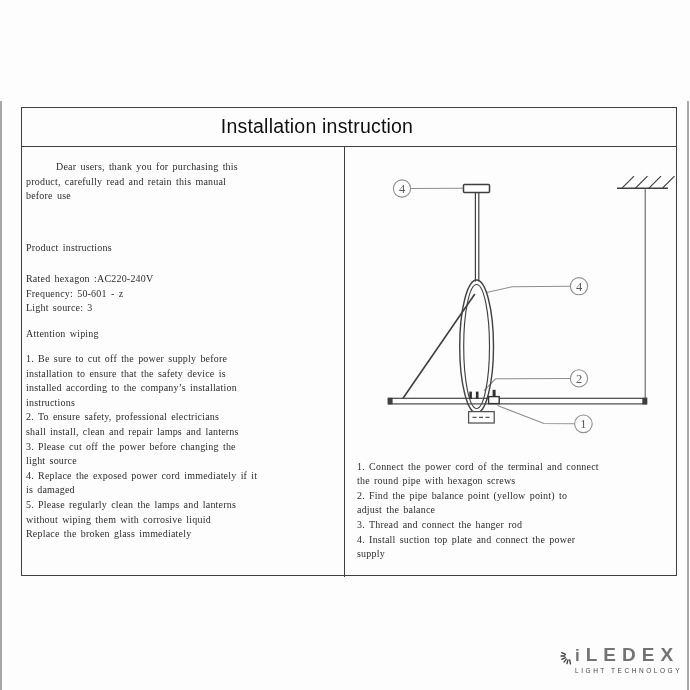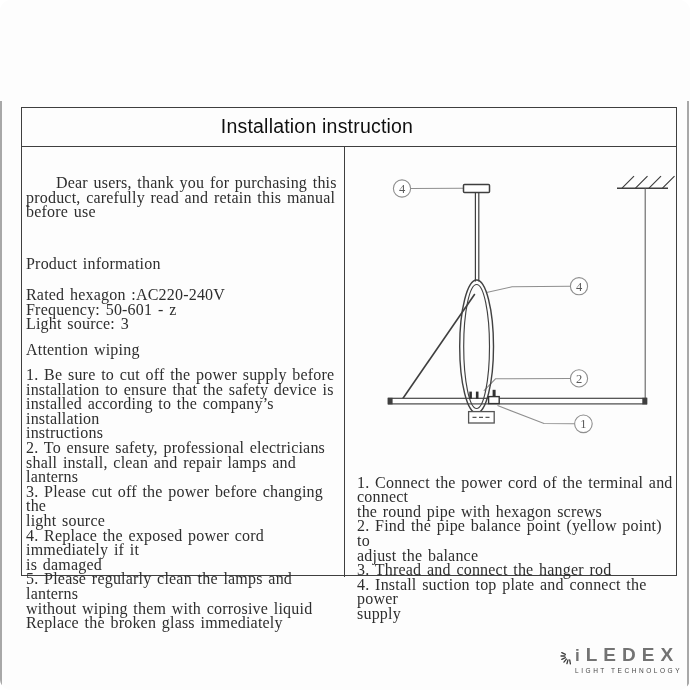--- a/index.html
+++ b/index.html
@@ -1,18 +1,18 @@
 <!DOCTYPE html>
 <html><head>
 <meta charset="utf-8">
 <style>
   html,body{margin:0;padding:0;background:#ffffff;}
   .page{
     position:relative;width:690px;height:690px;background:#fdfdfd;overflow:hidden;
-    font-family:"Liberation Serif",serif;color:#333;border-radius:11px;
+    font-family:"Liberation Serif",serif;color:#333;
   }
   
   .scan-edge{position:absolute;background:#a8a8a8;width:2px;}
   .scan-edge.left{left:0;top:101px;height:589px;}
   .scan-edge.right{left:687px;top:101px;height:589px;}
 
   
   .sheet{
     position:absolute;left:21px;top:107px;width:656px;height:469px;
     border:1.6px solid #3f3f3f;background:transparent;box-sizing:border-box;
@@ -24,22 +24,22 @@
   .page-title{
     position:absolute;left:317px;top:115px;transform:translateX(-50%);
     font-family:"Liberation Sans",sans-serif;font-size:19.5px;color:#0f0f0f;
     letter-spacing:0.2px;white-space:nowrap;
   }
   .column-divider{
     position:absolute;left:343.5px;top:147px;width:1.5px;height:430px;background:#3f3f3f;
   }
 
   .txt{
-    position:absolute;font-size:16px;line-height:14.6px;color:#2e2e2e;
-    white-space:pre-line;letter-spacing:0.2px;word-spacing:1.5px;margin-top:16px;
+    position:absolute;font-size:10px;line-height:14.6px;color:#2e2e2e;
+    white-space:pre-line;letter-spacing:0.2px;word-spacing:1.5px;
   }
   .intro{left:26px;top:160px;width:316px;text-indent:30px;}
   .prod-head{left:26px;top:241px;width:316px;}
   .specs{left:26px;top:272px;width:316px;}
   .att-head{left:26px;top:327px;width:316px;}
   .att-list{left:26px;top:352px;width:316px;}
   .method-head{left:357px;top:445px;width:322px;}
   .method-steps{left:357px;top:459.6px;width:322px;}
 
   .diagram{position:absolute;left:0;top:0;width:690px;height:690px;pointer-events:none;}
@@ -67,21 +67,21 @@
   <div class="scan-edge right"></div>
 
   <div class="sheet"></div>
   <div class="title-bar"></div>
   <div class="page-title">Installation instruction</div>
   <div class="column-divider"></div>
 
   <div class="txt intro">Dear users, thank you for purchasing this
 product, carefully read and retain this manual
 before use</div>
-  <div class="txt prod-head">Product information</div>
+  <div class="txt prod-head">Product instructions</div>
   <div class="txt specs"><span>Rated hexagon :AC220-240V</span>
 <span>Frequency: 50-601 - z</span>
 <span>Light source: 3</span></div>
   <div class="txt att-head">Attention wiping</div>
   <div class="txt att-list">1. Be sure to cut off the power supply before
 installation to ensure that the safety device is
 installed according to the company’s installation
 instructions
 2. To ensure safety, professional electricians
 shall install, clean and repair lamps and lanterns

